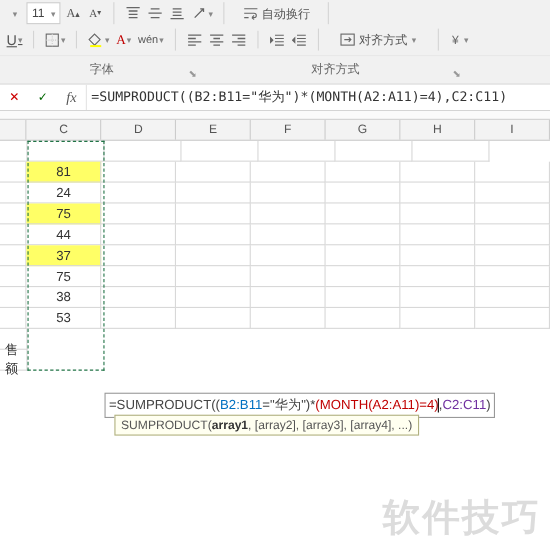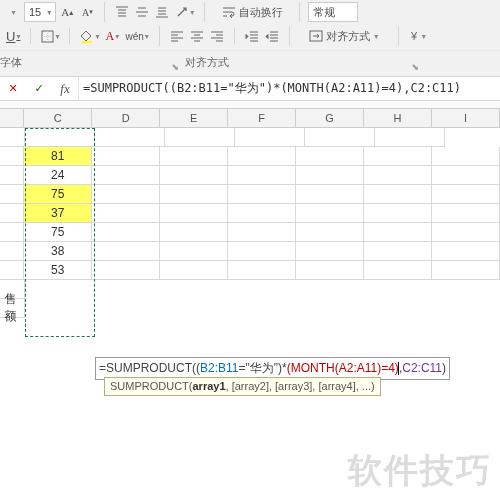--- a/index.html
+++ b/index.html
@@ -5,21 +5,21 @@
 *{box-sizing:border-box;margin:0;padding:0;font-family:"Microsoft YaHei",SimSun,Arial,sans-serif;}
 body{background:#fff;font-size:11px;color:#444;overflow:hidden;width:500px;height:500px;position:relative;}
 .ribbon{background:#f1f1f1;border-bottom:1px solid #d4d4d4;padding:2px 0 0 0;}
 .rrow{display:flex;align-items:center;gap:2px;padding:0 4px 4px 4px;}
 .sep{width:1px;height:20px;background:#d4d4d4;margin:0 6px;}
 .btn{display:inline-flex;align-items:center;justify-content:center;min-width:18px;height:20px;padding:0 2px;color:#555;cursor:pointer;}
 .dd{display:inline-flex;align-items:center;}
 .dd .car{font-size:8px;margin-left:1px;color:#888;}
 .fontbox{border:1px solid #ccc;background:#fff;height:20px;padding:0 4px;display:flex;align-items:center;min-width:28px;}
 .group-labels{display:flex;border-top:1px solid #e8e8e8;}
-.glabel{flex:1;padding:4px 0 6px;font-size:11px;color:#666;position:relative;}
+.glabel{flex:1;text-align:center;padding:4px 0 6px;font-size:11px;color:#666;position:relative;}
 .glabel .exp{position:absolute;right:6px;bottom:4px;font-size:9px;color:#999;}
 .fbar{display:flex;align-items:center;border-bottom:1px solid #d4d4d4;height:24px;background:#fff;}
 .fbar .fbtn{width:26px;text-align:center;color:#555;}
 .fbar .fx{font-style:italic;font-family:'Times New Roman',serif;font-size:13px;}
 .fbar .finput{flex:1;padding:0 4px;font-size:12px;font-family:Consolas,monospace;color:#333;border-left:1px solid #e4e4e4;height:100%;display:flex;align-items:center;}
 .grid{position:relative;}
 .colhead{display:flex;background:#f3f3f3;border-bottom:1px solid #ccc;}
 .ch{border-right:1px solid #ccc;text-align:center;font-size:11px;color:#555;padding:3px 0;}
 .rows{}
 .row{display:flex;height:19px;}
@@ -39,21 +39,21 @@
 </style>
 </head>
 <body>
 
 <div class="ribbon">
   <div class="rrow">
     <div class="dd btn">
         <span class="car">▾</span>
       </div>
     <div class="fontbox dd">
-        <span>15</span>
+        <span>11</span>
         <span class="car" style="margin-left:6px">▾</span>
       </div>
     <div class="btn" style="font-family:serif">A<sup style="font-size:8px">▴</sup></div>
     <div class="btn" style="font-family:serif;font-size:10px">A<sup style="font-size:7px">▾</sup></div>
     <div class="sep"></div>
     <div class="btn">
         <svg width="14" height="14">
           <path d="M1 2h12M3 5h8M3 8h8M3 11h8" stroke="#666" stroke-width="1.2"></path>
         </svg>
       </div>
@@ -74,23 +74,20 @@
         <span class="car">▾</span>
       </div>
     <div class="sep"></div>
     <div class="btn" style="min-width:78px;gap:3px">
         <svg width="14" height="12">
           <path d="M1 2h12M1 6h9a2 2 0 0 1 0 4h-2m0 0l2-2m-2 2l2 2M1 10h4" stroke="#666" fill="none" stroke-width="1"></path>
         </svg>
         <span>自动换行</span>
       </div>
     <div class="sep"></div>
-    <div class="fontbox dd" style="min-width:50px">
-        <span>常规</span>
-      </div>
   </div>
   <div class="rrow">
     <div class="btn dd" style="text-decoration:underline;font-family:serif;font-size:13px">
         <span>U</span>
         <span class="car">▾</span>
       </div>
     <div class="sep" style="height:16px"></div>
     <div class="btn dd">
         <svg width="13" height="13">
           <rect x="1" y="1" width="11" height="11" fill="none" stroke="#666"></rect>
@@ -217,20 +214,30 @@
         <div class="cell ylw" style="width:70px">75</div>
         <div class="cell" style="width:70px"></div>
         <div class="cell" style="width:70px"></div>
         <div class="cell" style="width:70px"></div>
         <div class="cell" style="width:70px"></div>
         <div class="cell" style="width:70px"></div>
         <div class="cell" style="width:70px"></div>
       </div>
       <div class="row">
         <div class="cell" style="width:25px"></div>
+        <div class="cell " style="width:70px">44</div>
+        <div class="cell" style="width:70px"></div>
+        <div class="cell" style="width:70px"></div>
+        <div class="cell" style="width:70px"></div>
+        <div class="cell" style="width:70px"></div>
+        <div class="cell" style="width:70px"></div>
+        <div class="cell" style="width:70px"></div>
+      </div>
+      <div class="row">
+        <div class="cell" style="width:25px"></div>
         <div class="cell ylw" style="width:70px">37</div>
         <div class="cell" style="width:70px"></div>
         <div class="cell" style="width:70px"></div>
         <div class="cell" style="width:70px"></div>
         <div class="cell" style="width:70px"></div>
         <div class="cell" style="width:70px"></div>
         <div class="cell" style="width:70px"></div>
       </div>
       <div class="row">
         <div class="cell" style="width:25px"></div>

